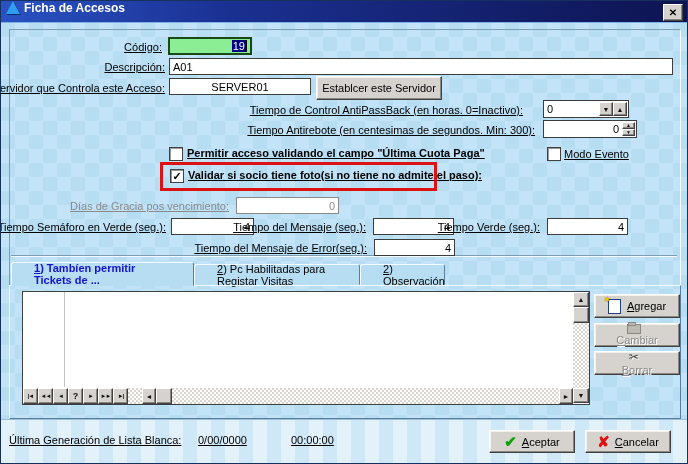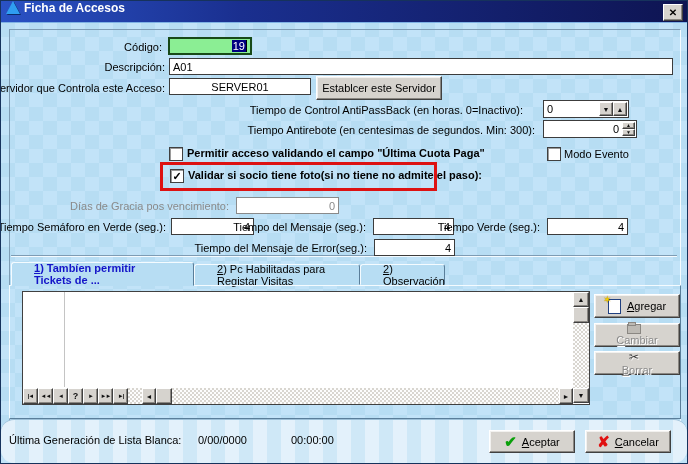--- a/index.html
+++ b/index.html
@@ -16,21 +16,21 @@
   .closebtn{position:absolute;right:4px;top:3px;width:18px;height:15px;background:#d6d3ce;
        border:1px solid;border-color:#fff #404040 #404040 #fff;box-shadow:inset -1px -1px 0 #8a8782;
        display:flex;align-items:center;justify-content:center;font-weight:bold;font-size:10px;line-height:1;}
   .body{position:absolute;left:0;top:22px;right:0;bottom:0;background-color:#b7ddf3;
        background-image:conic-gradient(#c2e3f8 25%,transparent 0 50%,#c2e3f8 0 75%,transparent 0);
        background-size:28px 28px;}
   .panel{position:absolute;left:8px;top:6px;width:670px;height:390px;
        border:1px solid;border-color:#7e9cb4 #f4fbff #f4fbff #7e9cb4;}
   .sep{position:absolute;left:10px;top:232px;width:666px;height:0;
        border-top:1px solid #7e9cb4;border-bottom:1px solid #f4fbff;}
-  .lbl{position:absolute;white-space:nowrap;}
+  .lbl{position:absolute;white-space:nowrap;text-decoration:underline;}
   .field{position:absolute;background:#fff;border:1px solid #3c3c3c;box-sizing:border-box;
        display:flex;align-items:center;padding:0 3px;}
   .field.right{justify-content:flex-end;}
   .field.center{justify-content:center;}
   .btn{background:#d6d3ce;border:1px solid;border-color:#ffffff #404040 #404040 #ffffff;
        box-shadow:inset -1px -1px 0 #8a8782,inset 1px 1px 0 #f2f1ef;box-sizing:border-box;
        display:flex;align-items:center;justify-content:center;font-family:"Liberation Sans",sans-serif;
        font-size:11px;}
   .btn.disabled{color:#8a8a8a;text-shadow:1px 1px 0 #fff;flex-direction:column;}
   .checkbox{position:absolute;width:12px;height:12px;background:#fff;border:1px solid #404040;
@@ -49,21 +49,21 @@
   .sbtn{background:#d6d3ce;border:1px solid;border-color:#ffffff #404040 #404040 #ffffff;
        box-shadow:inset -1px -1px 0 #8a8782;display:flex;align-items:center;justify-content:center;
        font-size:7px;line-height:1;box-sizing:border-box;color:#111;}
   .track{background:repeating-conic-gradient(#fdfdfd 0 25%,#d9d6d0 0 50%);background-size:4px 4px;}
   .hstrip{position:absolute;left:0;right:16px;bottom:0;height:16px;display:flex;}
   .vscroll{position:absolute;right:0;top:0;bottom:0;width:16px;display:flex;flex-direction:column;}
   .navbtn{width:15px;height:16px;font-size:6px;font-weight:bold;letter-spacing:-1px;}
   .sidebtn{position:absolute;left:584px;width:86px;height:24px;display:flex;align-items:center;}
   .footer{position:absolute;left:0;right:0;top:396px;bottom:0;
        background:repeating-linear-gradient(90deg,#e3f1fb 0 14px,#cfe8f7 14px 28px);
-       border-top:1px solid #9cc0d8;border-radius:13px;}
+       border-top:1px solid #9cc0d8;}
   .spin{display:flex;flex-direction:column;position:absolute;right:1px;top:1px;bottom:1px;width:13px;}
   .spin .sbtn{flex:1;font-size:5px;}
   u{text-decoration:underline;}
   .page-ico{position:relative;width:11px;height:13px;background:#fff;border:1px solid #204080;margin-right:6px;}
   .page-ico .star{position:absolute;left:-6px;top:-6px;color:#f8d000;font-size:10px;text-shadow:0 0 1px #806000;}
   .folder-ico{width:12px;height:9px;background:#bdbab4;border:1px solid #8a8782;margin-right:6px;position:relative;}
   .folder-ico:before{content:"";position:absolute;left:0;top:-3px;width:6px;height:2px;background:#bdbab4;border:1px solid #8a8782;}
   .ok-ico{color:#0aa00a;font-weight:bold;font-size:15px;margin-right:5px;}
   .cancel-ico{color:#e01010;font-weight:bold;font-size:15px;margin-right:5px;}
   .scissors-ico{font-size:12px;color:#333;margin-right:6px;}

